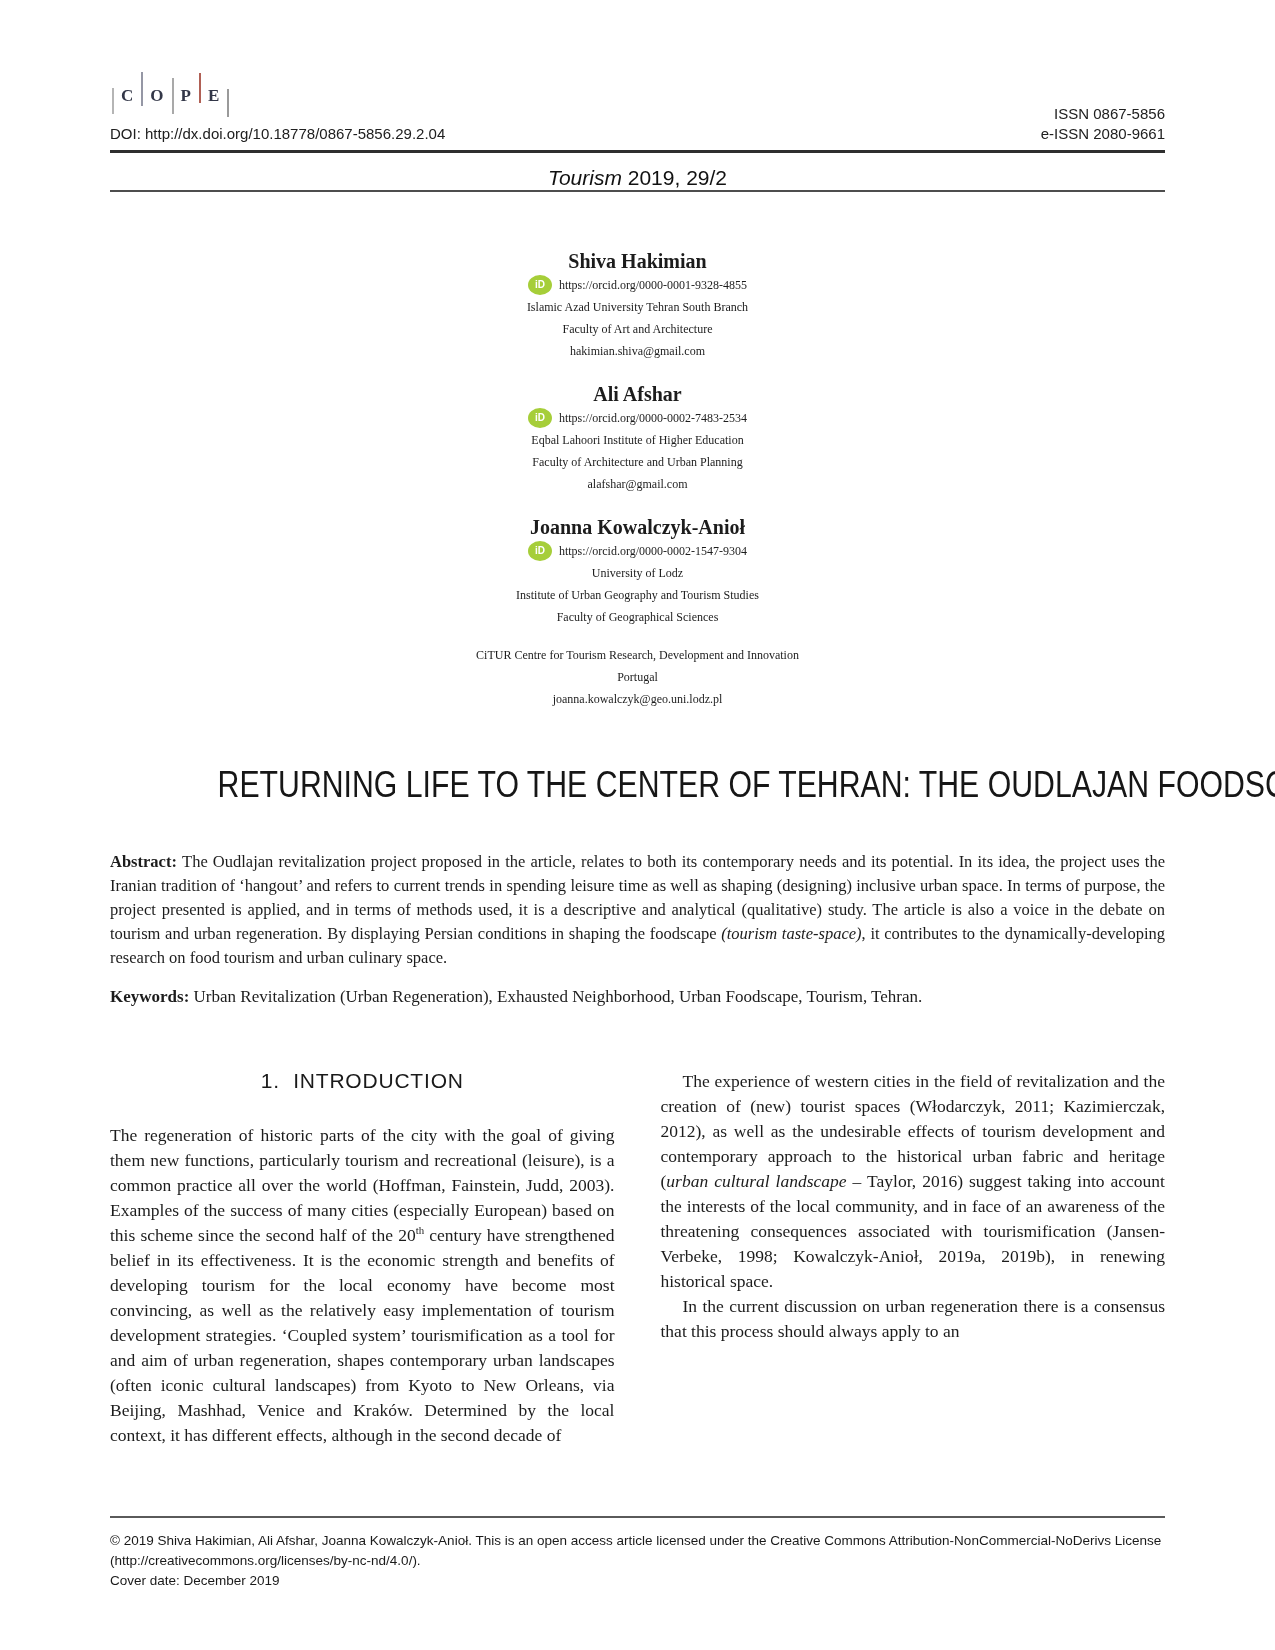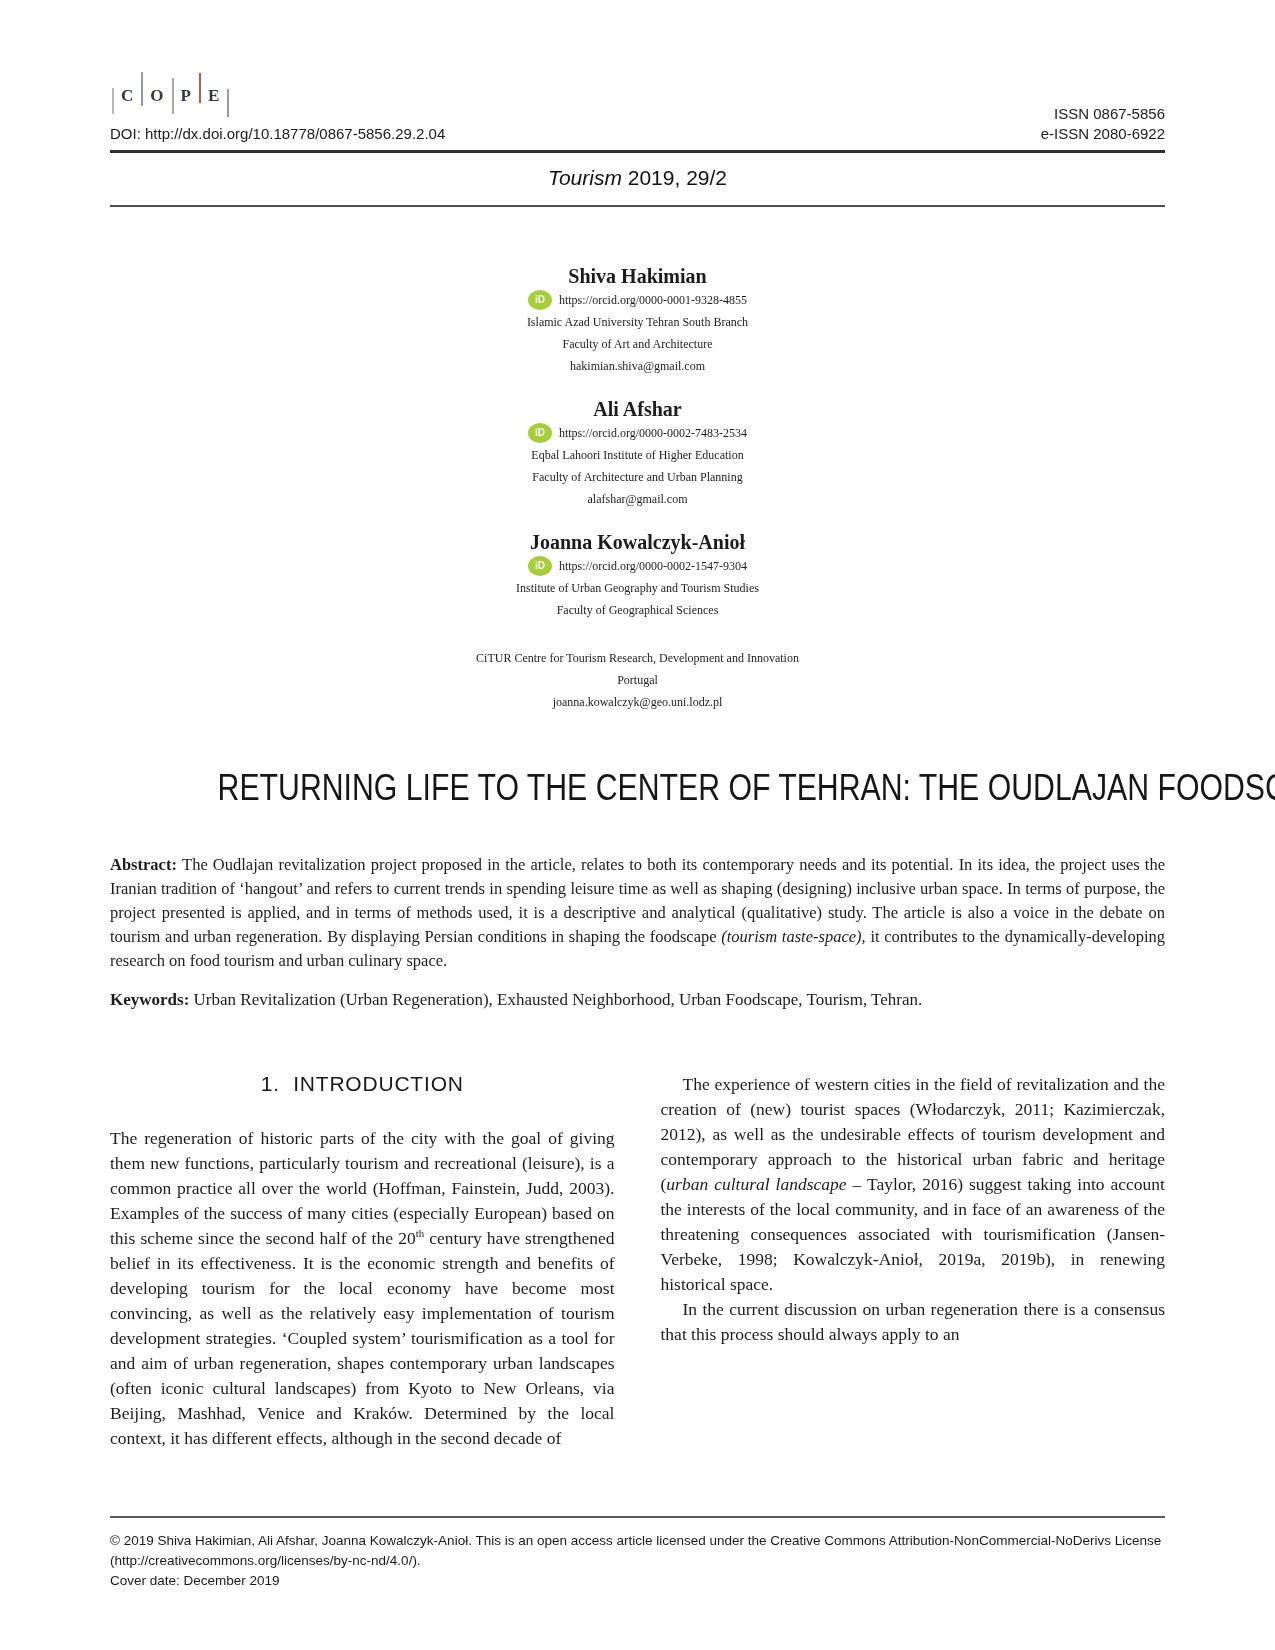--- a/index.html
+++ b/index.html
@@ -16,33 +16,33 @@
   .cope .bar1 { height:26px; background:#b5b5b5; transform:translateY(5px); }
   .cope .bar2 { height:34px; background:#9597a5; transform:translateY(-7px); }
   .cope .bar3 { height:36px; background:#a9a9a9; }
   .cope .bar4 { height:30px; background:#b06055; transform:translateY(-8px); }
   .cope .bar5 { height:28px; background:#9a9a9a; transform:translateY(7px); }
   .meta-sans { font-family:"Liberation Sans", sans-serif; font-size:15px; line-height:20px; color:#202020; }
   .issn-block { text-align:right; }
   .rule-thick { border-top:3px solid #2f2f2f; margin-top:6px; }
   .rule-thin  { border-top:2px solid #4d4d4d; }
   .journal-line { text-align:center; font-family:"Liberation Sans", sans-serif;
-                  font-size:21px; color:#111; padding:13px 0 15px 0; }
+                  font-size:21px; color:#111; padding:13px 0 0 0; }
 
   
   .authors { margin-top:56px; text-align:center; }
   .author { margin-bottom:19px; }
   .author-name { font-size:20px; font-weight:bold; line-height:26px; }
   .orcid-line { display:flex; justify-content:center; align-items:center; gap:7px; line-height:24px; font-size:17px; }
   .orcid-icon { display:inline-flex; justify-content:center; align-items:center;
                 width:24px; height:20px; border-radius:50%;
                 color:#ffffff; font-family:"Liberation Sans", sans-serif;
                 font-size:10px; font-weight:bold; }
   .affil, .email, .orcid-url { font-size:12px; line-height:22px; }
-  .affil-group { margin-top:26px; }
+  .affil-group { margin-top:16px; }
 
   
   .article-title { margin-top:54px; text-align:center; white-space:nowrap; }
   .title-inner { display:inline-block; transform:scaleX(0.84); transform-origin:center;
                  font-family:"Liberation Sans", sans-serif; font-weight:500;
                  font-size:36px; letter-spacing:0px; color:#161616; }
   .abstract { margin-top:44px; font-size:16.5px; line-height:24px; text-align:justify; hyphens:auto; }
   .keywords { margin-top:15px; font-size:17px; line-height:24px; text-align:left; }
 
   
@@ -73,21 +73,21 @@
         <span class="bar bar3"></span>
         <span class="letter">P</span>
         <span class="bar bar4"></span>
         <span class="letter">E</span>
         <span class="bar bar5"></span>
       </div>
       <div class="meta-sans">DOI: http://dx.doi.org/10.18778/0867-5856.29.2.04</div>
     </div>
     <div class="issn-block meta-sans">
       <div>ISSN 0867-5856</div>
-      <div>e-ISSN 2080-6922</div>
+      <div>e-ISSN 2080-9661</div>
     </div>
   </div>
   <div class="rule-thick"></div>
   <div class="journal-line"><span style="font-style: italic;">Tourism</span><span> 2019, 29/2</span></div>
   <div class="rule-thin"></div>
 
   <div class="authors">
 
     <div class="author">
       <div class="author-name">Shiva Hakimian</div>
@@ -110,20 +110,21 @@
       <div class="affil">Faculty of Architecture and Urban Planning</div>
       <div class="email">alafshar@gmail.com</div>
     </div>
 
     <div class="author">
       <div class="author-name">Joanna Kowalczyk-Anioł</div>
       <div class="orcid-line">
         <span class="orcid-icon" style="background-color: rgb(166, 206, 57);">iD</span>
         <span class="orcid-url">https://orcid.org/0000-0002-1547-9304</span>
       </div>
+      <div class="affil">University of Lodz</div>
       <div class="affil">Institute of Urban Geography and Tourism Studies</div>
       <div class="affil">Faculty of Geographical Sciences</div>
       <div class="affil-group">
         <div class="affil">CiTUR Centre for Tourism Research, Development and Innovation</div>
         <div class="affil">Portugal</div>
       </div>
       <div class="email">joanna.kowalczyk@geo.uni.lodz.pl</div>
     </div>
 
   </div>

